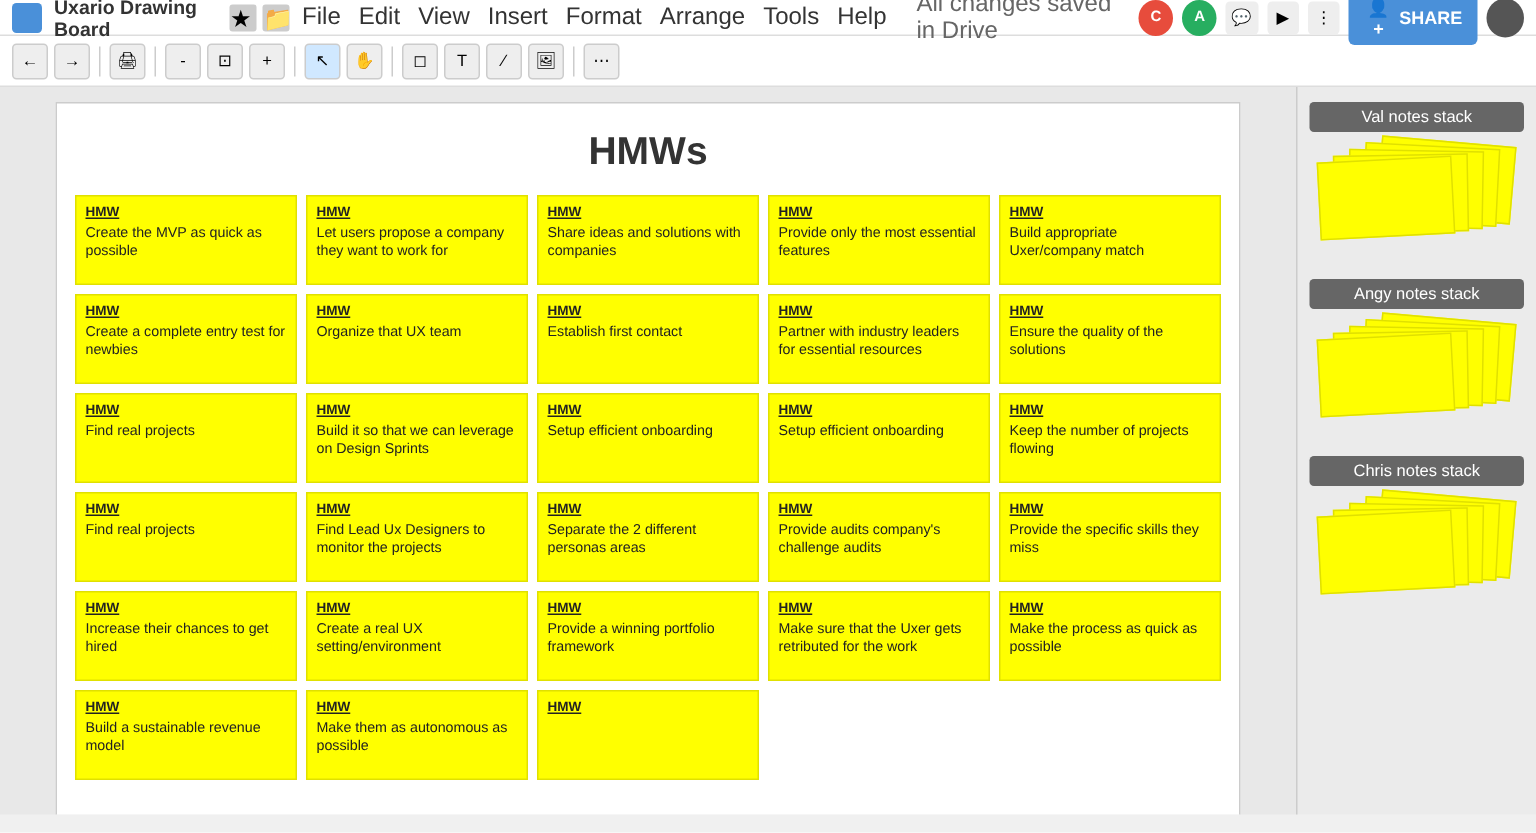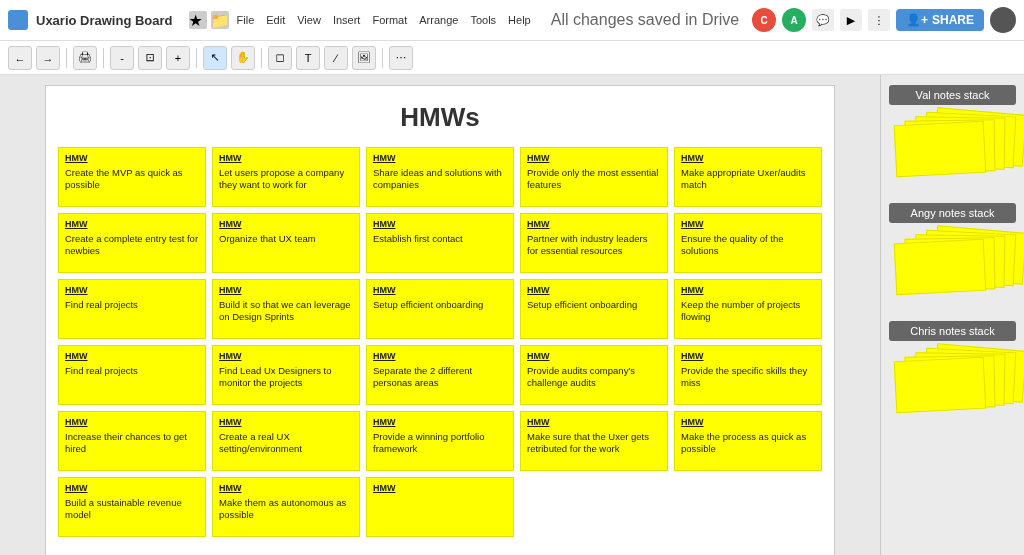--- a/index.html
+++ b/index.html
@@ -1,32 +1,32 @@
 <!DOCTYPE html>
 <html><head>
   <meta charset="utf-8">
   <style>
     * { box-sizing: border-box; margin: 0; padding: 0; }
     body { font-family: Arial, sans-serif; background: #f0f0f0; width: 1024px; height: 555px; overflow: hidden; }
 
     
     .topbar {
       background: #fff;
-      height: 41px;
+      height: 24px;
       display: flex;
       align-items: center;
       padding: 0 8px;
       border-bottom: 1px solid #ddd;
       gap: 8px;
     }
     .topbar-logo { width: 20px; height: 20px; background: #4a90d9; border-radius: 3px; flex-shrink: 0; }
     .topbar-title { font-size: 13px; font-weight: bold; color: #333; }
     .topbar-icons { display: flex; gap: 4px; margin-left: 8px; }
     .topbar-icon-btn { width: 18px; height: 18px; background: #ccc; border-radius: 2px; cursor: pointer; }
-    .topbar-menus { display: flex; gap: 12px; margin-left: 0; font-size: 11px; color: #333; cursor: pointer; }
+    .topbar-menus { display: flex; gap: 12px; margin-left: 0; font-size: 16px; color: #333; cursor: pointer; }
     .autosave { font-size: 16px; color: #666; margin-left: 12px; }
     .topbar-right { margin-left: auto; display: flex; align-items: center; gap: 6px; }
     .avatar-c { width: 24px; height: 24px; border-radius: 50%; background: #e74c3c; display: flex; align-items: center; justify-content: center; font-size: 10px; color: #fff; font-weight: bold; }
     .avatar-a { width: 24px; height: 24px; border-radius: 50%; background: #27ae60; display: flex; align-items: center; justify-content: center; font-size: 10px; color: #fff; font-weight: bold; }
     .topbar-icon-sm { width: 22px; height: 22px; background: #eee; border-radius: 3px; display: flex; align-items: center; justify-content: center; font-size: 11px; cursor: pointer; }
     .share-btn { background: #4a90d9; color: #fff; border: none; border-radius: 4px; padding: 4px 10px; font-size: 12px; font-weight: bold; cursor: pointer; display: flex; align-items: center; gap: 4px; }
     .user-avatar { width: 26px; height: 26px; border-radius: 50%; background: #555; overflow: hidden; }
 
     
     .toolbar {
@@ -92,21 +92,21 @@
     .sticky .hmw-label {
       text-decoration: underline;
       font-weight: bold;
       display: block;
       margin-bottom: 2px;
       font-size: 9px;
     }
 
     
     .sidebar {
-      width: 144px;
+      width: 160px;
       background: #ebebeb;
       border-left: 1px solid #ccc;
       padding: 10px 8px;
       display: flex;
       flex-direction: column;
       gap: 12px;
       overflow-y: auto;
     }
 
     .notes-stack-section {}
@@ -218,21 +218,21 @@
         <div class="sticky">
           <span class="hmw-label">HMW</span>
           <span>Share ideas and solutions with companies</span>
         </div>
         <div class="sticky">
           <span class="hmw-label">HMW</span>
           <span>Provide only the most essential features</span>
         </div>
         <div class="sticky">
           <span class="hmw-label">HMW</span>
-          <span>Make appropriate Uxer/audits match</span>
+          <span>Build appropriate Uxer/company match</span>
         </div>
 
         <div class="sticky">
           <span class="hmw-label">HMW</span>
           <span>Create a complete entry test for newbies</span>
         </div>
         <div class="sticky">
           <span class="hmw-label">HMW</span>
           <span>Organize that UX team</span>
         </div>

